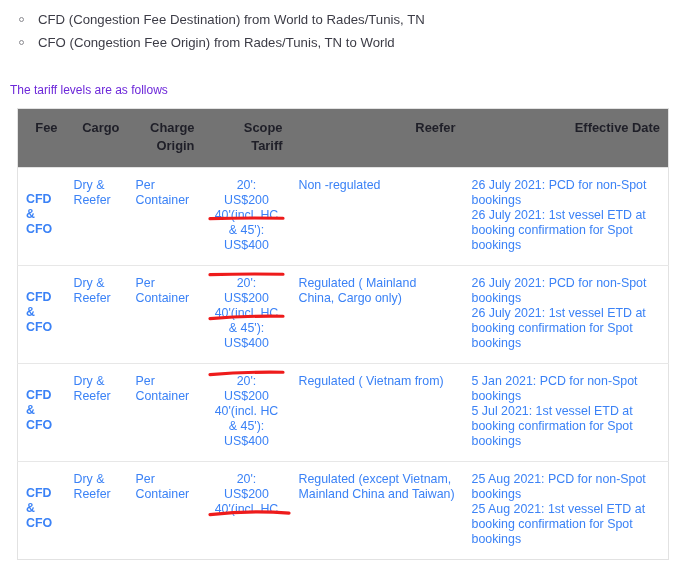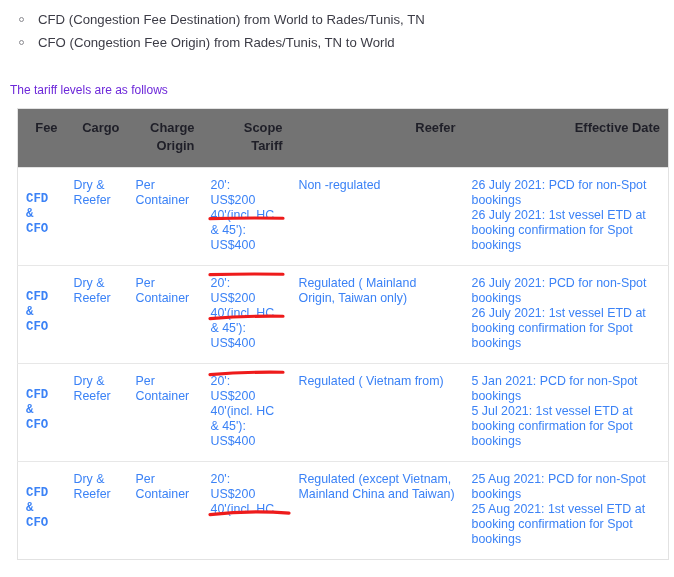--- a/index.html
+++ b/index.html
@@ -99,26 +99,25 @@
   .col-cargo    { width: 62px;  }
   .col-basis    { width: 75px;  }
   .col-tariff   { width: 88px;  }
   .col-scope    { width: 173px; }
   .col-date     { width: 205px; }
 
   .fee-cell {
     font-weight: bold;
     color: #1f1f28;
     padding-top: 24px !important;
-    font-family: Liberation Mono, monospace;
   }
   .fee-line { display: block; }
 
   .tariff-cell { position: relative; }
-  .tariff-line { display: block; white-space: nowrap; }
+  .tariff-line { display: block; white-space: nowrap; text-align: center; }
 
   
   .mark {
     position: absolute;
     pointer-events: none;
     overflow: visible;
   }
   .mark svg { display: block; overflow: visible; }
   .mark path {
     fill: none;
@@ -226,21 +225,21 @@
             </span>
             <span class="tariff-line">40'(incl. HC</span>
             <span class="tariff-line">&amp; 45'):</span>
             <span class="tariff-line">US$400</span>
             <span class="mark" style="left: 6px; top: 100.5px;">
               <svg width="82" height="10" viewBox="0 0 82 10">
                 <path d="M1 7.6 Q 37 4.6 74 5.24" stroke="#ee1b1b" stroke-width="3.2"></path>
               </svg>
             </span>
           </td>
-          <td>Regulated ( Mainland Origin, Taiwan only)</td>
+          <td>Regulated ( Mainland China, Cargo only)</td>
           <td>
             <div>26 July 2021: PCD for non-Spot bookings</div>
             <div>26 July 2021: 1st vessel ETD at booking confirmation for Spot bookings</div>
           </td>
         </tr>
         <tr>
           <td class="fee-cell">
             <span class="fee-line">CFD</span>
             <span class="fee-line">&amp;</span>
             <span class="fee-line">CFO</span>

